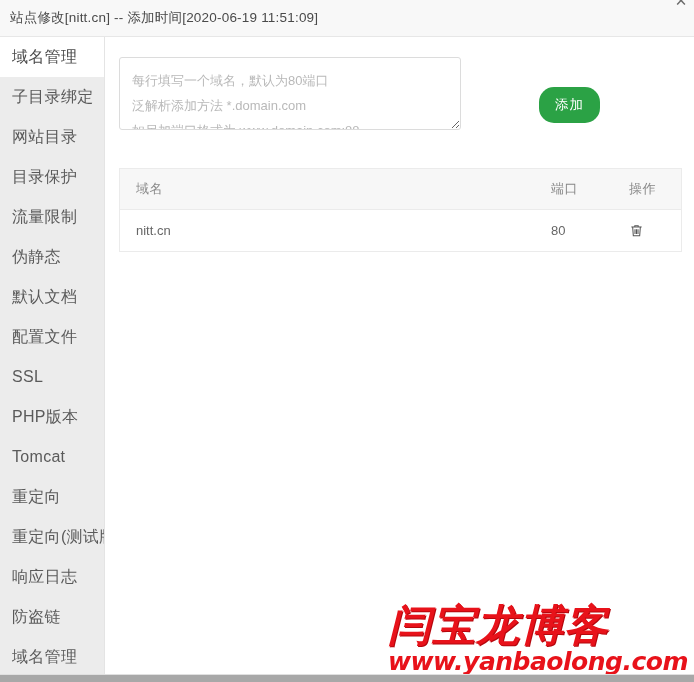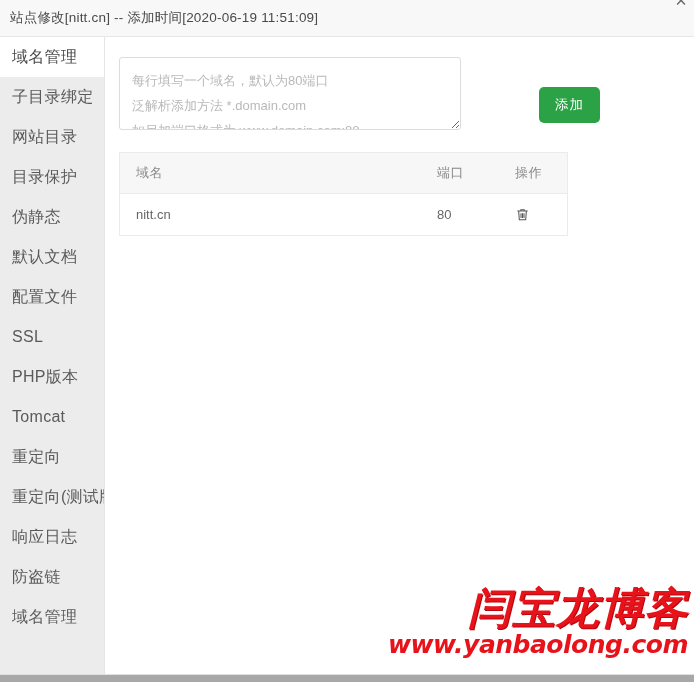--- a/index.html
+++ b/index.html
@@ -117,30 +117,30 @@
     justify-content: center;
     padding-top: 30px;
   }
   .add-btn {
     background: #2ba245;
     border: none;
     color: #ffffff;
     font-family: "Liberation Sans", "DejaVu Sans", sans-serif;
     font-size: 13.5px;
     padding: 9px 16px;
-    border-radius: 5px;
+    border-radius: 15px;
     cursor: pointer;
     letter-spacing: 1px;
     min-width: 48px;
   }
 
   
   .tbl-wrap {
-    margin-top: 22px;
-    width: 449px;
+    margin-top: 38px;
+    width: 563px;
     border: 1px solid #ebebeb;
     border-bottom: none;
   }
   table.domains {
     width: 100%;
     border-collapse: collapse;
     font-size: 13px;
   }
   table.domains thead th {
     background: #f7f7f7;
@@ -164,22 +164,21 @@
     height: 16px;
     cursor: pointer;
     vertical-align: middle;
     color: #555;
   }
 
   
   .watermark {
     position: absolute;
     right: 6px;
-    bottom: 25px;
-    text-align: right;
+    bottom: 8px;
     pointer-events: none;
     user-select: none;
   }
   .wm-cn {
     font-family: "DejaVu Sans", sans-serif;
     font-weight: bold;
     font-size: 43px;
     line-height: 46px;
     color: #e8121a;
     letter-spacing: 1px;
@@ -220,20 +219,21 @@
   <span class="close-icon">✕</span>
 </div>
 
 <div class="shell">
 
   <nav class="sidebar" id="sidebar">
       <div class="side-item active"><span>域名管理</span></div>
       <div class="side-item"><span>子目录绑定</span></div>
       <div class="side-item"><span>网站目录</span></div>
       <div class="side-item"><span>目录保护</span></div>
+      <div class="side-item"><span>流量限制</span></div>
       <div class="side-item"><span>伪静态</span></div>
       <div class="side-item"><span>默认文档</span></div>
       <div class="side-item"><span>配置文件</span></div>
       <div class="side-item"><span>SSL</span></div>
       <div class="side-item"><span>PHP版本</span></div>
       <div class="side-item"><span>Tomcat</span></div>
       <div class="side-item"><span>重定向</span></div>
       <div class="side-item"><span>重定向(测试版)</span></div>
       <div class="side-item"><span>响应日志</span></div>
       <div class="side-item"><span>防盗链</span></div>

